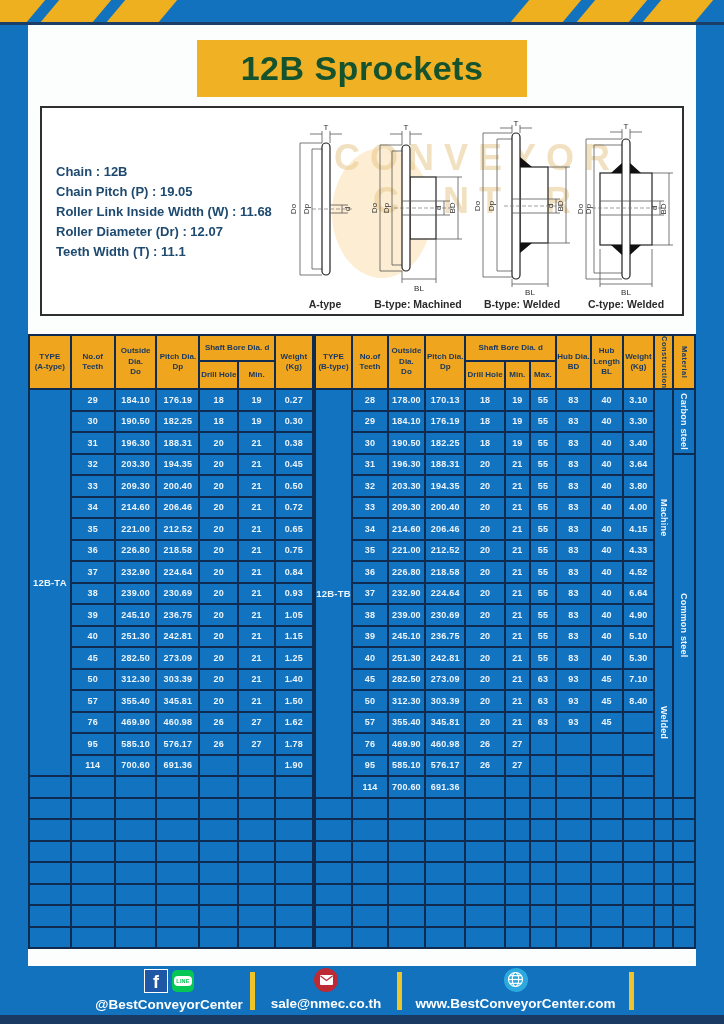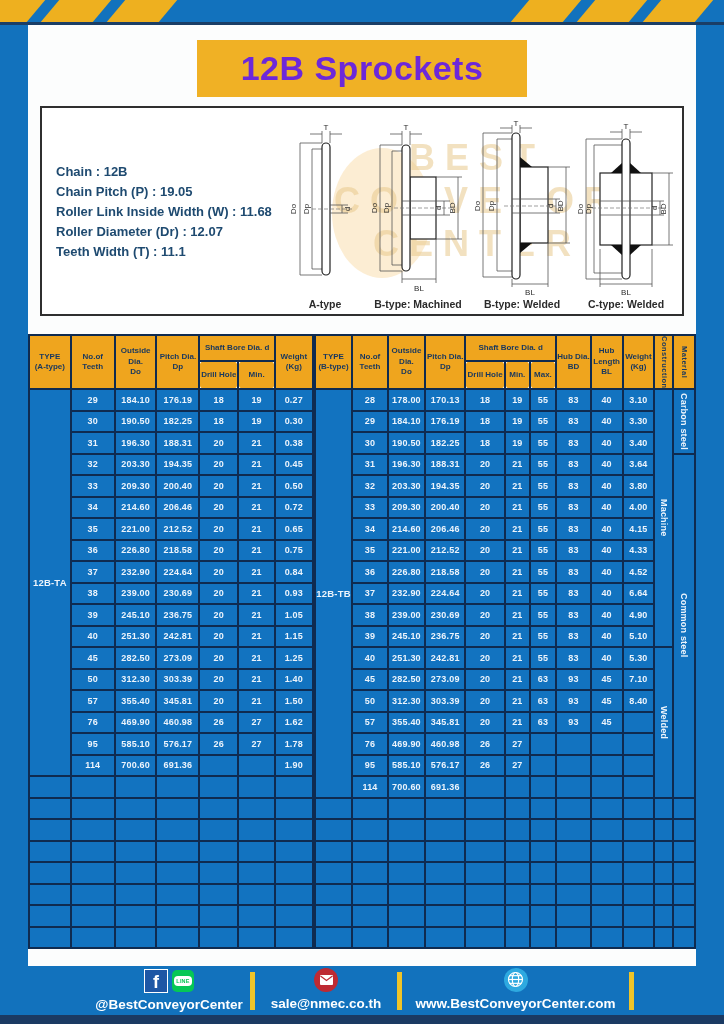--- a/index.html
+++ b/index.html
@@ -9,21 +9,21 @@
   
   .top-band{position:absolute;top:0;left:0;right:0;height:22px;background:#1272BD;
             border-bottom:3px solid #1A3E66;overflow:hidden;}
   .stripe{position:absolute;top:-4px;height:30px;width:52px;background:#EEB01F;transform:skewX(-40deg);}
 
   
   .panel{position:absolute;left:28px;right:28px;top:25px;bottom:58px;background:#FCFDFD;}
 
   .title-box{width:330px;height:57px;margin:15px auto 0 auto;background:#F0B125;
              display:flex;align-items:center;justify-content:center;}
-  .title-box span{font-size:34px;font-weight:bold;color:#6d28d9;letter-spacing:.5px;}
+  .title-box span{font-size:34px;font-weight:bold;color:#14532d;letter-spacing:.5px;}
 
   
   .spec-box{position:relative;margin:9px 12px 0 12px;height:206px;border:2px solid #2F2F2F;
             background:#FFFFFF;display:flex;overflow:hidden;}
   .watermark{position:absolute;left:235px;top:28px;width:400px;text-align:center;z-index:0;
              color:rgba(231,200,140,.55);font-weight:bold;font-size:36px;letter-spacing:10px;line-height:1.2;}
   .wm-blob{position:absolute;left:290px;top:40px;width:100px;height:130px;border-radius:50%;
            background:rgba(244,196,110,.30);z-index:0;}
   .spec-text{width:228px;padding:56px 0 8px 14px;z-index:1;}
   .spec-text div{font-size:13px;font-weight:bold;color:#1E4A70;margin-bottom:5px;white-space:nowrap;}
@@ -38,21 +38,21 @@
   .weld{fill:#111;stroke:none;}
   .dtx{font-size:8px;fill:#2b2b2b;font-family:"Liberation Sans",sans-serif;}
 
   
   .tables{display:flex;justify-content:space-between;margin-top:18px;}
   .sptable{border-collapse:collapse;table-layout:fixed;}
   .sptable th,.sptable td{border:2px solid #0F2B50;text-align:center;vertical-align:middle;
                           padding:0;overflow:hidden;}
   .sptable th{background:#EFA51E;color:#17375F;font-size:8px;font-weight:bold;line-height:1.3;}
   .sptable thead tr:first-child th{height:24px;}
-  .sptable thead tr:last-child th{height:26px;border-radius:6px;}
+  .sptable thead tr:last-child th{height:26px;}
   .sptable th div{white-space:nowrap;}
   .sptable td{background:#1273C0;color:#ECF4FC;font-size:9px;font-weight:bold;height:19.5px;
               letter-spacing:.2px;}
   .vth{writing-mode:vertical-rl;font-size:7.5px !important;letter-spacing:.5px;}
   .vtd{writing-mode:vertical-rl;letter-spacing:.5px;}
   .typecell{font-size:9.5px !important;}
 
   
   .footer{position:absolute;left:0;right:0;bottom:9px;height:49px;display:flex;
           align-items:center;justify-content:center;}
@@ -91,21 +91,20 @@
 
   <div class="panel">
 
     <div class="title-box">
       <span>12B Sprockets</span>
     </div>
 
     <div class="spec-box">
       <div class="wm-blob"></div>
       <div class="watermark">
-        <div>BEST</div>
         <div>CONVEYOR</div>
         <div>CENTER</div>
       </div>
 
       <div class="spec-text">
         <div>Chain  :  12B</div>
         <div>Chain Pitch (P)  :  19.05</div>
         <div>Roller Link Inside Width (W) : 11.68</div>
         <div>Roller Diameter (Dr)  : 12.07</div>
         <div>Teeth Width (T)  :  11.1</div>

